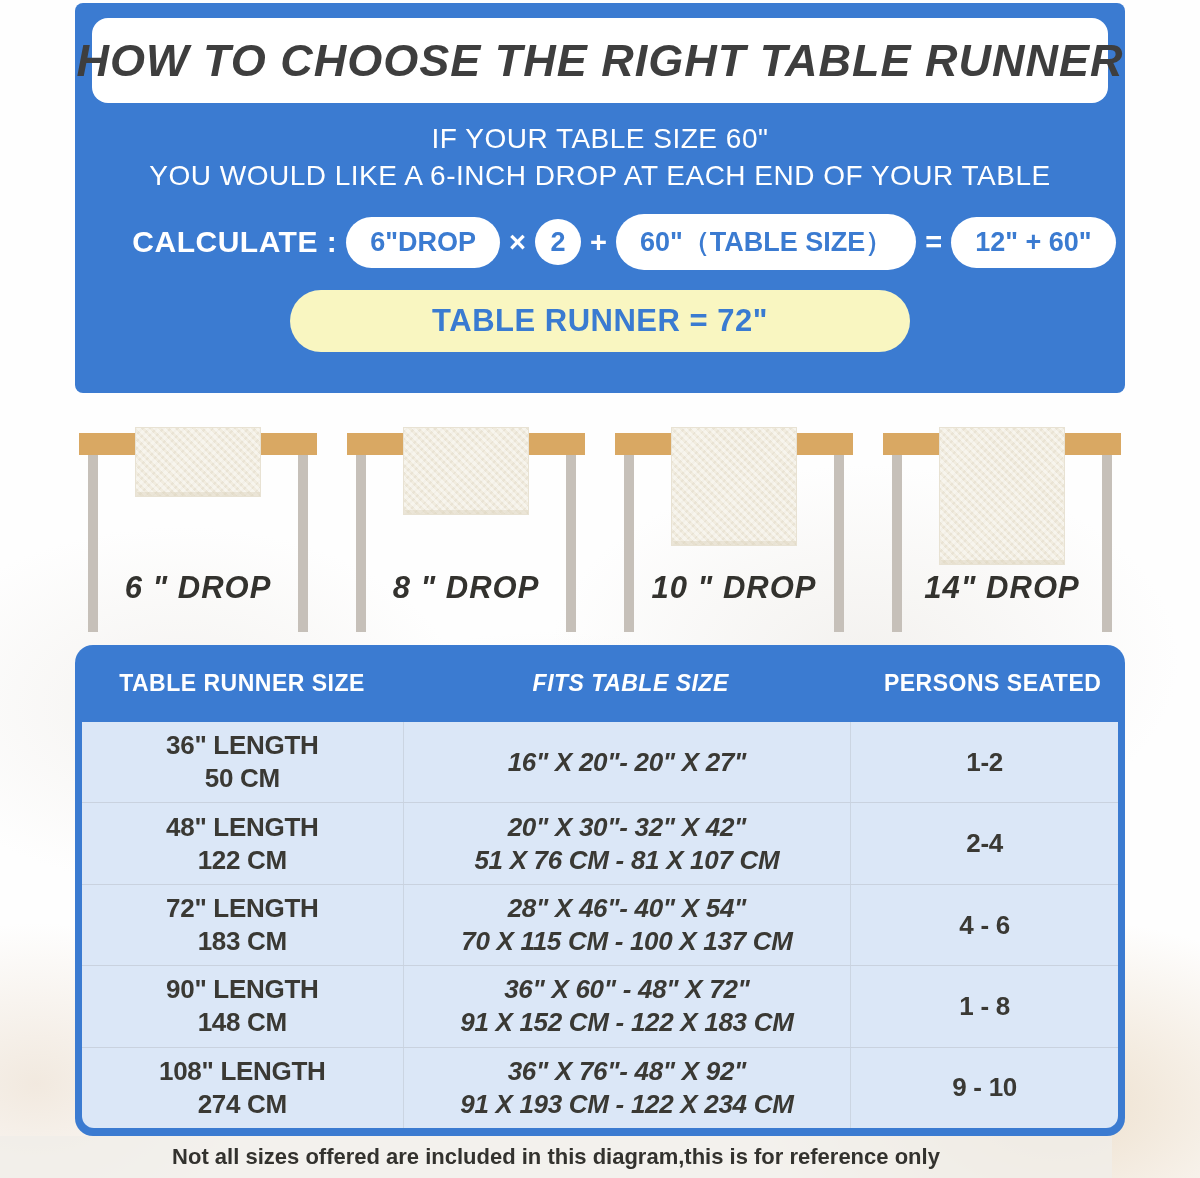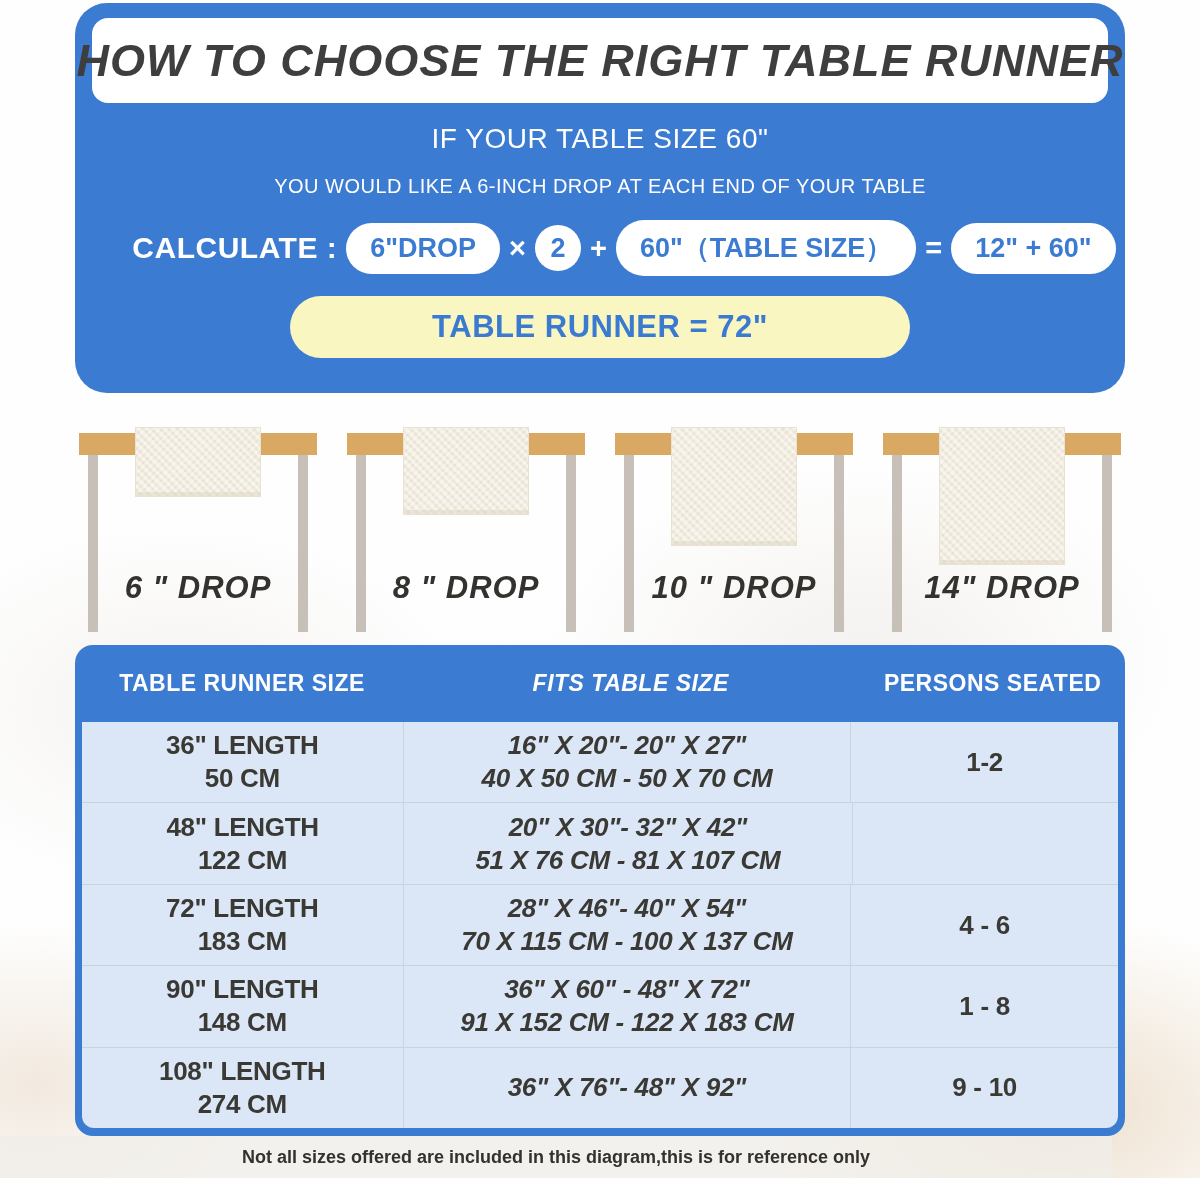--- a/index.html
+++ b/index.html
@@ -10,32 +10,32 @@
     background-image:
       radial-gradient(430px 270px at 88% 94%, rgba(223,198,164,0.55), transparent 70%),
       radial-gradient(320px 230px at 3% 92%, rgba(229,212,192,0.50), transparent 70%),
       radial-gradient(520px 320px at 46% 74%, rgba(235,231,226,0.85), transparent 75%),
       radial-gradient(420px 260px at 72% 56%, rgba(242,240,237,0.9), transparent 75%),
       radial-gradient(380px 240px at 15% 60%, rgba(243,241,238,0.9), transparent 75%);
   }
   
   .header-panel{
     position:absolute;left:75px;top:3px;width:1050px;height:390px;
-    background:#3b7bd1;border-radius:32px;text-align:center;
+    background:#3b7bd1;border-radius:8px;text-align:center;
   }
   .title-banner{
     margin:15px 17px 0;height:85px;background:#ffffff;border-radius:16px;
     display:flex;align-items:center;justify-content:center;
   }
   .title-banner h1{
     margin:0;font-size:45px;font-weight:800;font-style:italic;color:#3e3e3e;
     letter-spacing:1px;white-space:nowrap;
   }
   .sub1{margin:20px 0 0;color:#fff;font-size:28px;font-weight:400;letter-spacing:0.5px;}
-  .sub2{margin:20px 0 0;color:#fff;font-size:20px;font-weight:400;letter-spacing:0.5px;}
+  .sub2{margin:5px 0 0;color:#fff;font-size:28px;font-weight:400;letter-spacing:0.5px;}
   .calc-row{
     margin-top:22px;display:flex;align-items:center;justify-content:center;gap:9px;padding-left:48px;
   }
   .calc-label{color:#fff;font-size:30px;font-weight:800;letter-spacing:0.5px;}
   .pill{
     background:#fff;color:#3b7bd1;font-size:27px;font-weight:800;
     padding:10px 24px;border-radius:999px;white-space:nowrap;
   }
   .op{color:#fff;font-size:29px;font-weight:800;}
   .circle{
@@ -97,21 +97,21 @@
     height:100%;display:flex;flex-direction:column;align-items:center;justify-content:center;
     text-align:center;color:#3a3934;font-weight:700;font-size:26px;line-height:33px;
     letter-spacing:-0.3px;
   }
   .cell.b{border-right:1px solid rgba(90,85,75,0.12);}
   
   .footer-note{
     position:absolute;left:0;top:1136px;width:1112px;height:42px;
     background:rgba(240,237,233,0.8);
     display:flex;align-items:center;justify-content:center;
-    font-size:18px;font-weight:700;color:#33322e;
+    font-size:22px;font-weight:700;color:#33322e;
   }
 </style>
 </head>
 <body>
 
 <div class="canvas">
 
   <section class="header-panel">
     <div class="title-banner">
       <h1>HOW TO CHOOSE THE RIGHT TABLE RUNNER</h1>
@@ -171,35 +171,37 @@
       <div class="hc c3">PERSONS SEATED</div>
     </div>
     <div class="chart-body">
       <div class="row">
         <div class="cell c1 b">
           <span>36" LENGTH</span>
           <span>50 CM</span>
         </div>
         <div class="cell c2 b">
           <span>16" X 20"- 20" X 27"</span>
-          <span>40 X 50 CM - 50 X 70 CM</span>
         </div>
         <div class="cell c3">
           <span>1-2</span>
         </div>
       </div>
       <div class="row">
         <div class="cell c1 b">
           <span>48" LENGTH</span>
           <span>122 CM</span>
         </div>
         <div class="cell c2 b">
           <span>20" X 30"- 32" X 42"</span>
           <span>51 X 76 CM - 81 X 107 CM</span>
         </div>
+        <div class="cell c3">
+          <span>2-4</span>
+        </div>
       </div>
       <div class="row">
         <div class="cell c1 b">
           <span>72" LENGTH</span>
           <span>183 CM</span>
         </div>
         <div class="cell c2 b">
           <span>28" X 46"- 40" X 54"</span>
           <span>70 X 115 CM - 100 X 137 CM</span>
         </div>
@@ -220,20 +222,21 @@
           <span>1 - 8</span>
         </div>
       </div>
       <div class="row">
         <div class="cell c1 b">
           <span>108" LENGTH</span>
           <span>274 CM</span>
         </div>
         <div class="cell c2 b">
           <span>36" X 76"- 48" X 92"</span>
+          <span>91 X 193 CM - 122 X 234 CM</span>
         </div>
         <div class="cell c3">
           <span>9 - 10</span>
         </div>
       </div>
     </div>
   </section>
 
   <div class="footer-note">Not all sizes offered are included in this diagram,this is for reference only</div>
 

